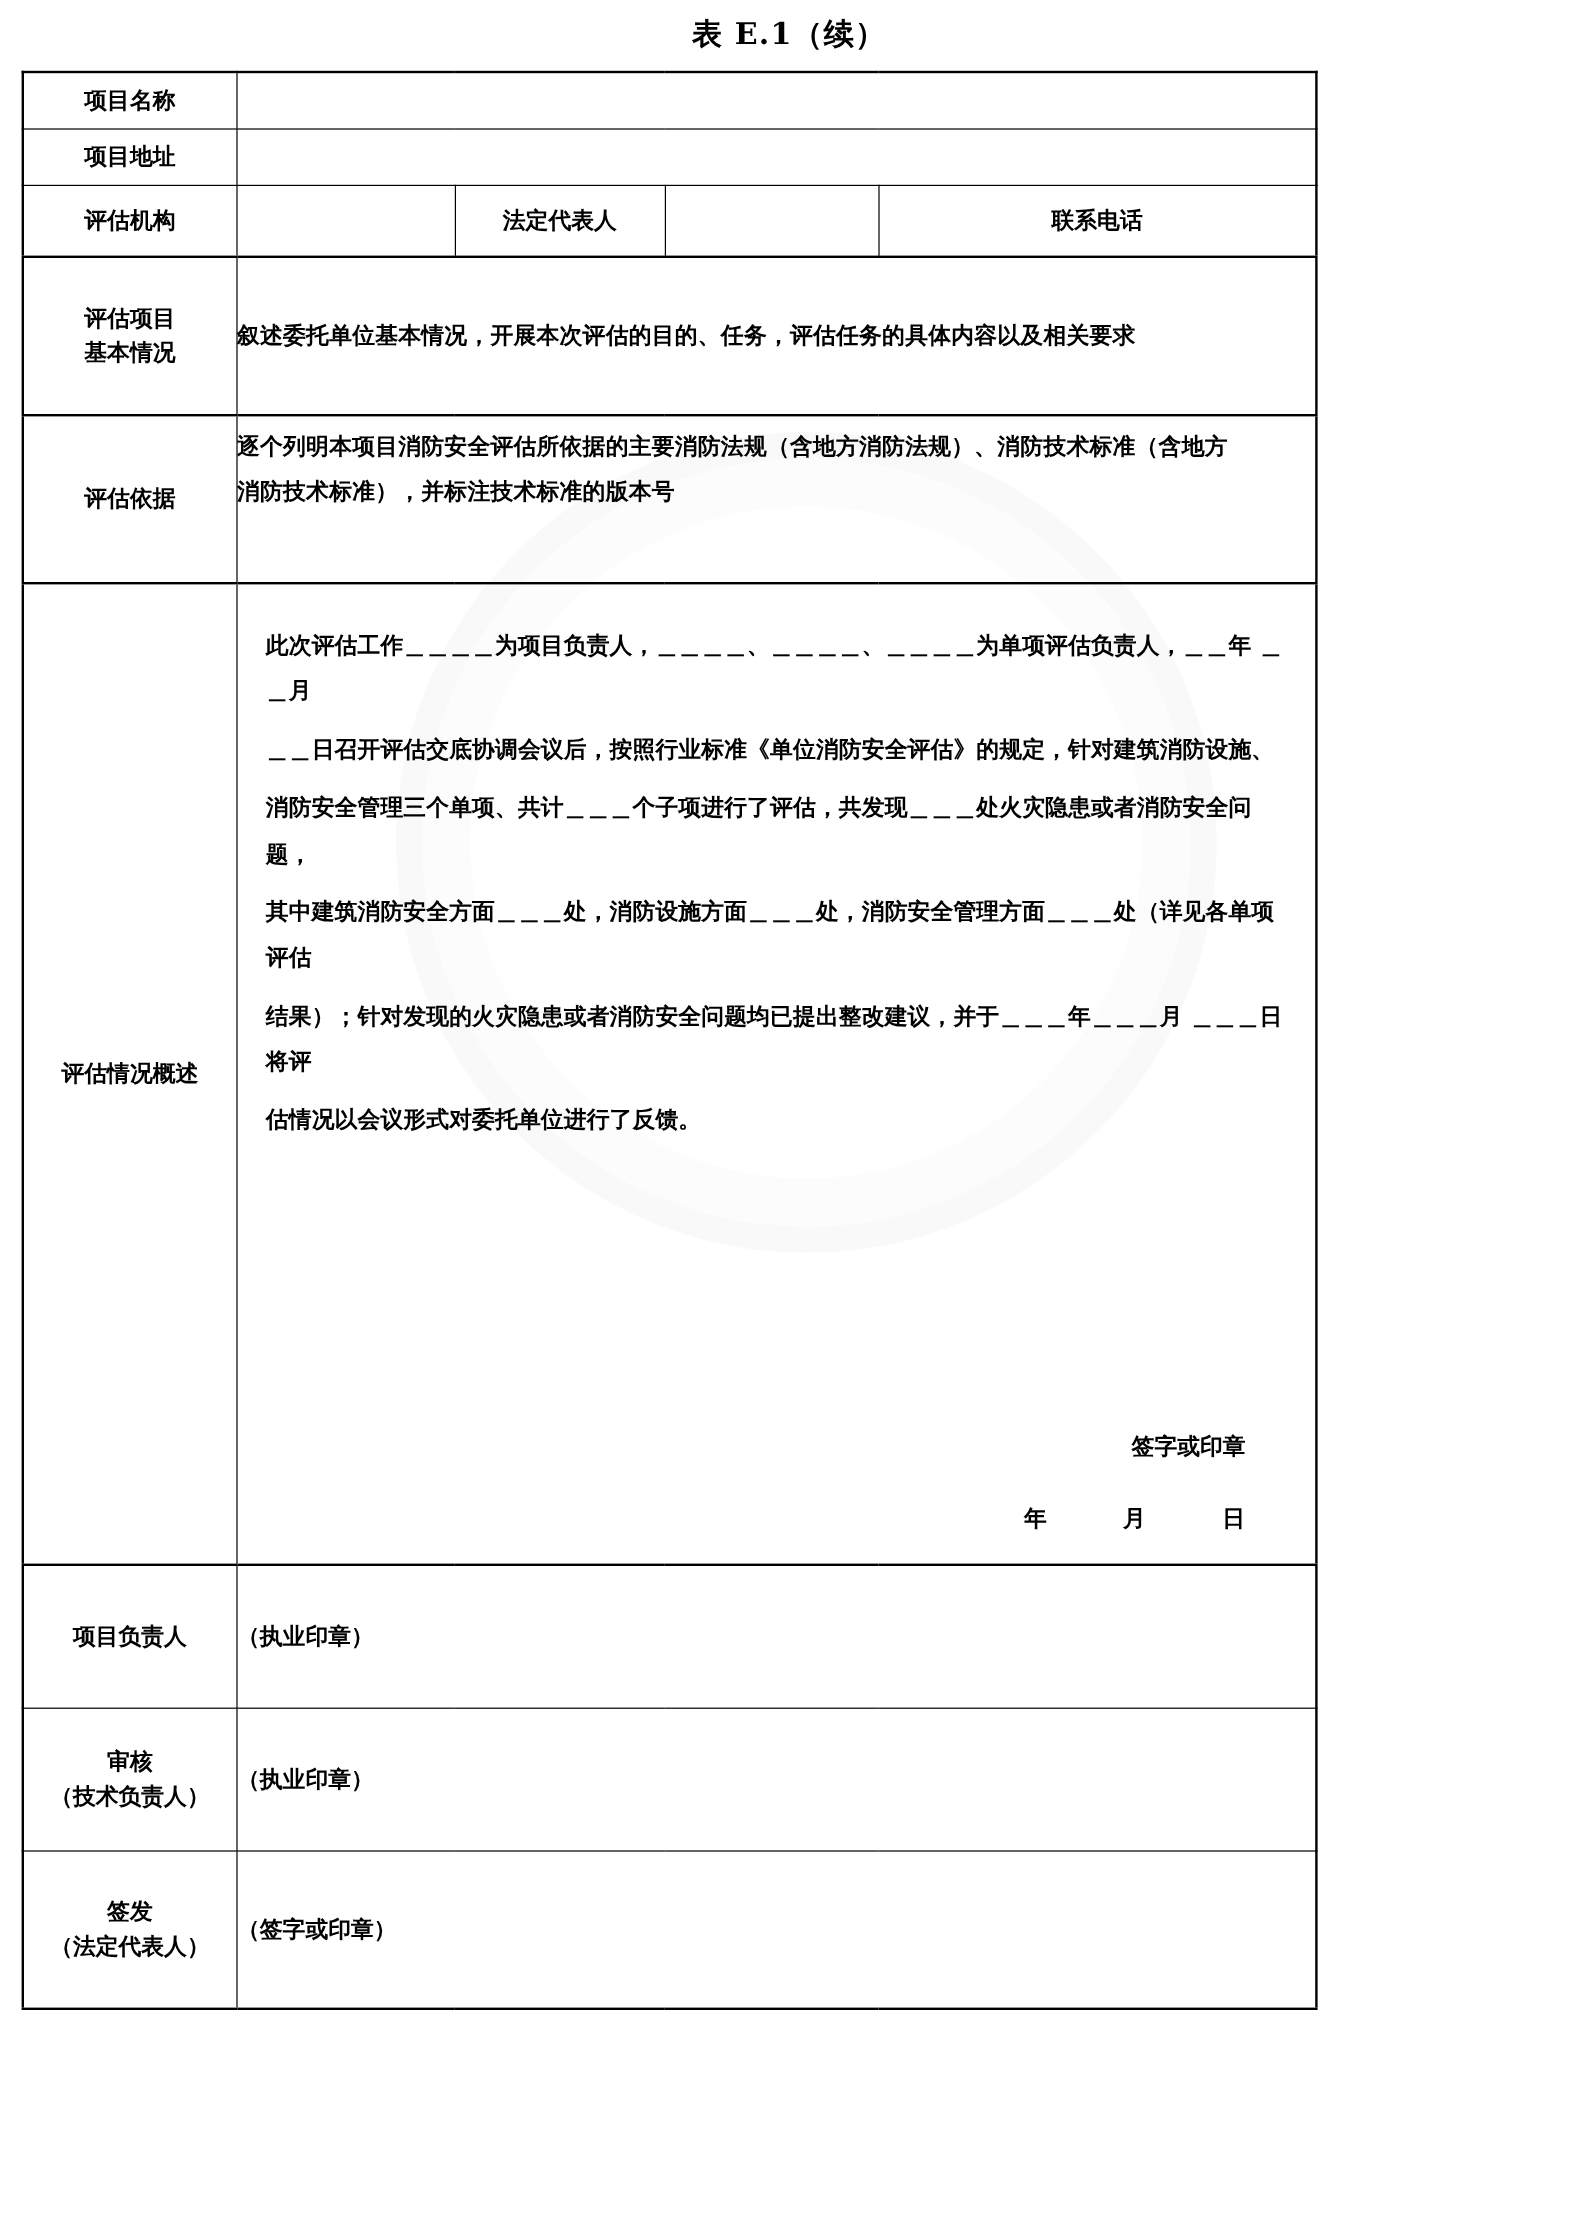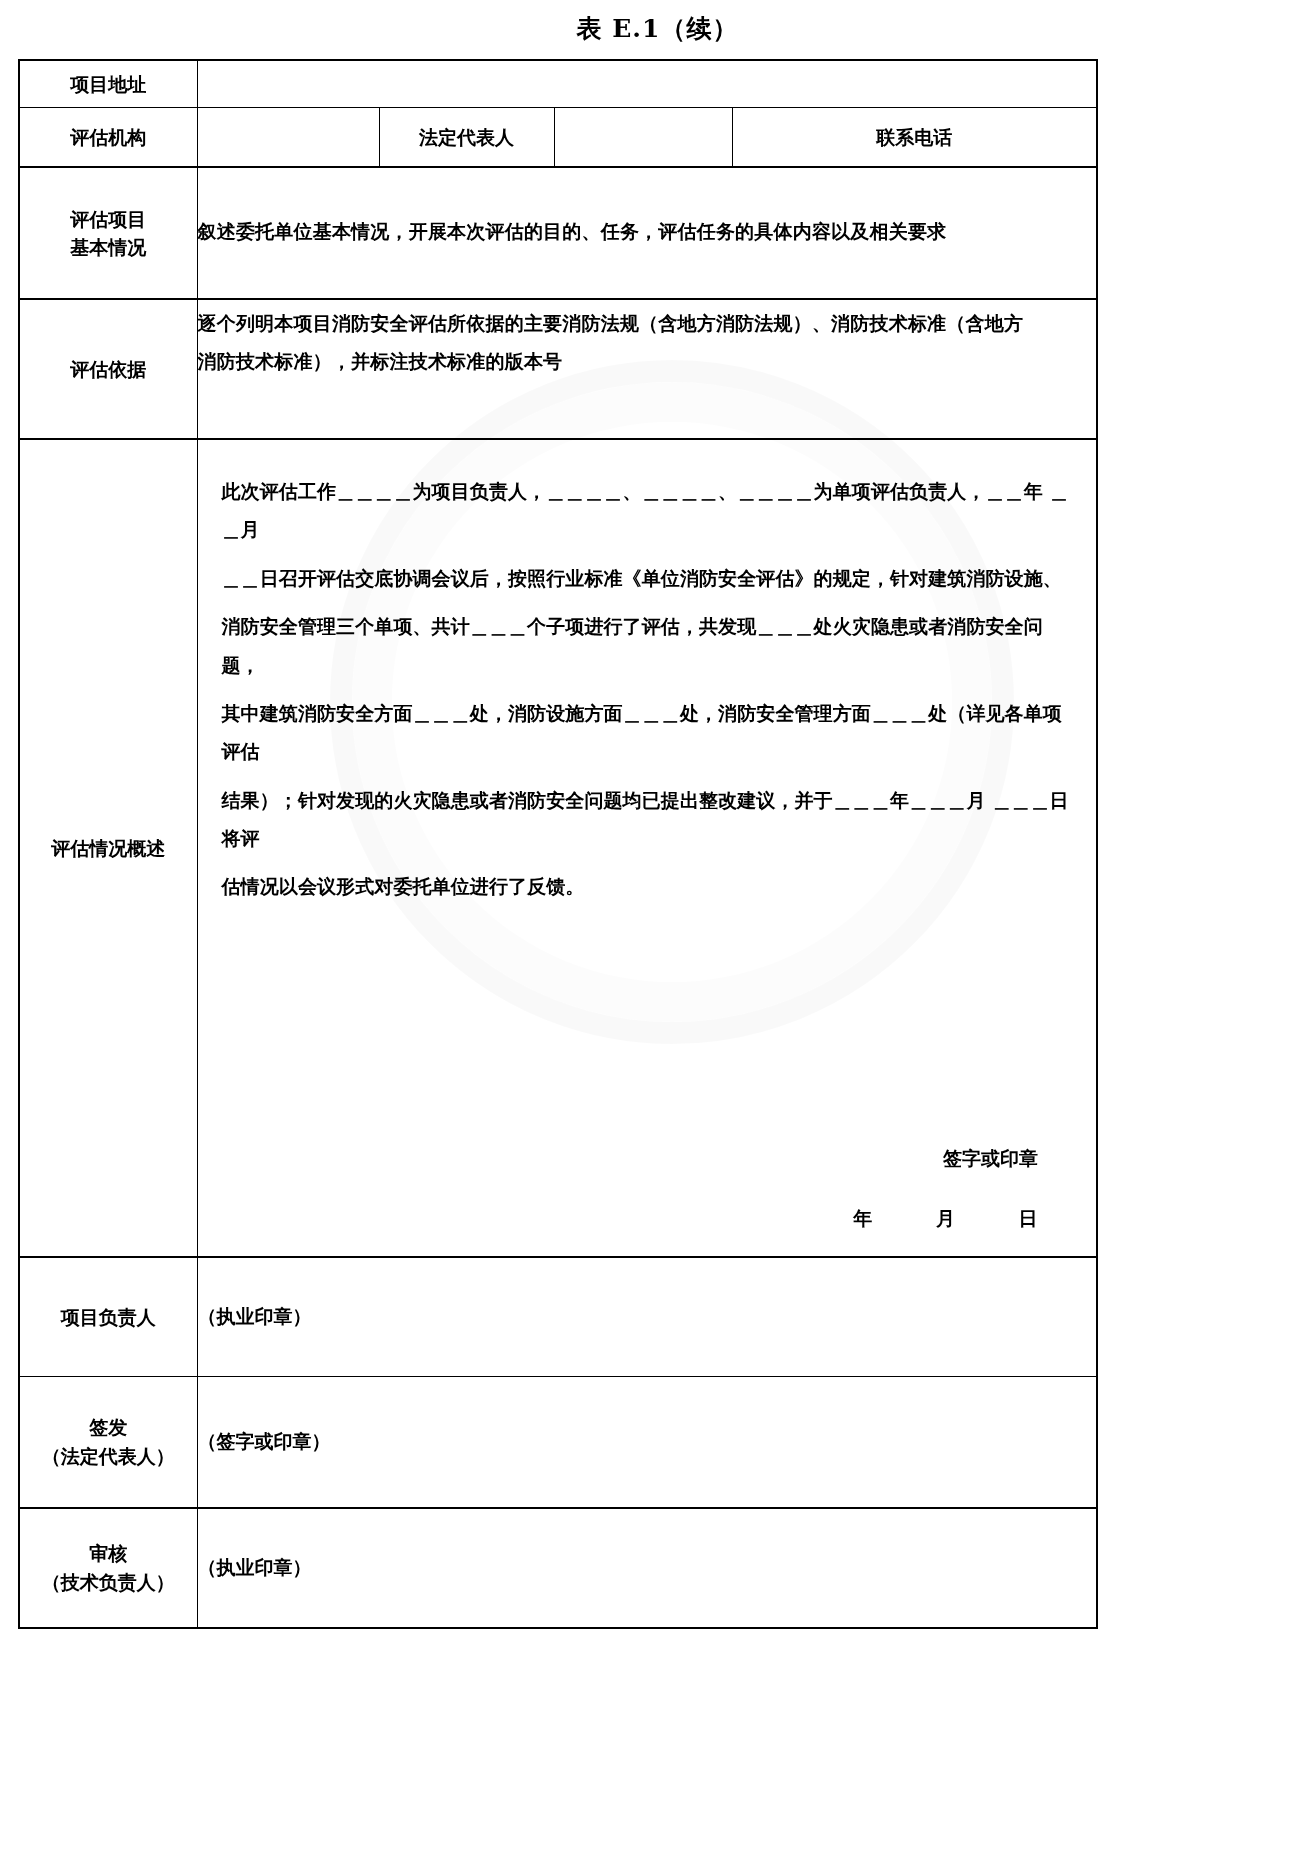--- a/index.html
+++ b/index.html
@@ -90,21 +90,21 @@
   .cell-blank { }
 
   .para {
     text-align: left;
     font-size: 19px;
     font-weight: bold;
     line-height: 2.0;
     padding: 14px 14px 14px 14px;
     letter-spacing: 0.2px;
   }
-  .para p { margin: 0; font-family: Liberation Mono, monospace; }
+  .para p { margin: 0; }
 
   .para-long {
     text-align: left;
     font-size: 19px;
     font-weight: bold;
     line-height: 2.02;
     padding: 22px 16px 0 14px;
     letter-spacing: 0.1px;
   }
   .para-long p { margin: 10px; }
@@ -147,20 +147,24 @@
     <table class="form">
       <colgroup>
         <col style="width:178px">
         <col style="width:182px">
         <col style="width:175px">
         <col style="width:178px">
         <col style="width:365px">
       </colgroup>
 
       <tbody>
+          <tr>
+        <td class="lbl rownum-r1">项目名称</td>
+        <td class="cell-blank" colspan="4"></td>
+      </tr>
 
       <tr>
         <td class="lbl rownum-r2">项目地址</td>
         <td class="cell-blank" colspan="4"></td>
       </tr>
 
 
       <tr>
         <td class="lbl rownum-r4">评估机构</td>
         <td class="cell-blank"></td>
@@ -211,35 +215,35 @@
       </tr>
 
       <tr>
         <td class="lbl thick-top" style="height:118px">项目负责人</td>
         <td class="thick-top" colspan="4">
           <div class="stamp-note">（执业印章）</div>
         </td>
       </tr>
 
       <tr>
+        <td class="lbl" style="height:118px">
+          <span class="sub">审核</span>
+          <span class="sub">（技术负责人）</span>
+        </td>
+        <td colspan="4">
+          <div class="stamp-note">（执业印章）</div>
+        </td>
+      </tr>
+
+      <tr>
         <td class="lbl thick-bottom" style="height:130px">
           <span class="sub">签发</span>
           <span class="sub">（法定代表人）</span>
         </td>
         <td class="thick-bottom" colspan="4">
           <div class="stamp-note">（签字或印章）</div>
-        </td>
-      </tr>
-
-      <tr>
-        <td class="lbl" style="height:118px">
-          <span class="sub">审核</span>
-          <span class="sub">（技术负责人）</span>
-        </td>
-        <td colspan="4">
-          <div class="stamp-note">（执业印章）</div>
         </td>
       </tr>
 
     </tbody>
       </table>
   </div>
 </div>
 
 </body></html>

